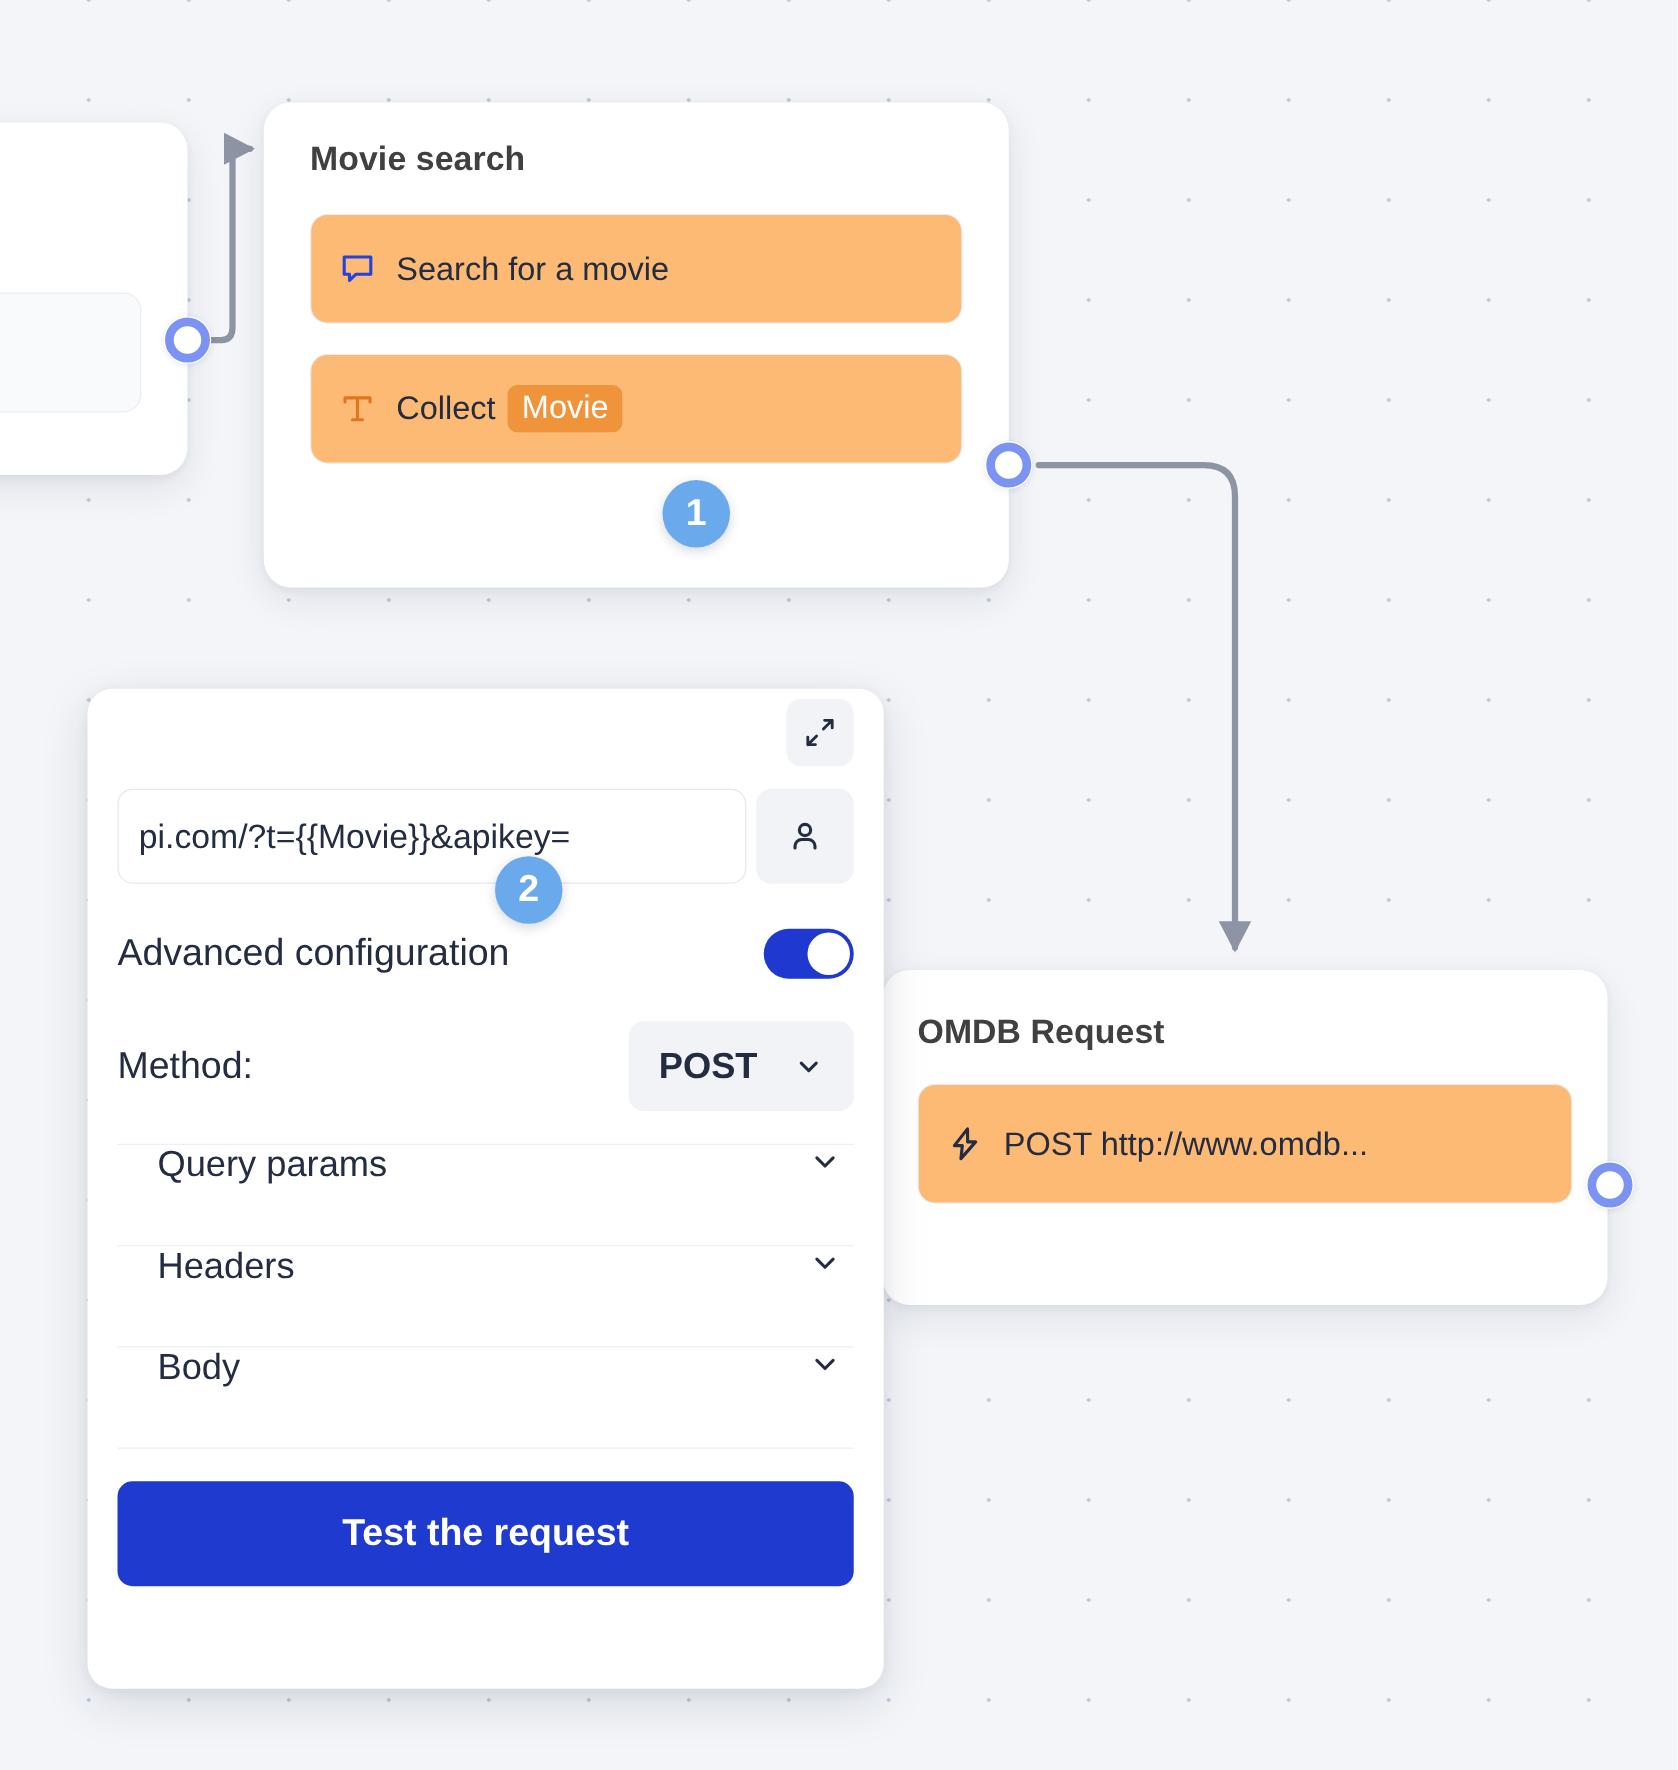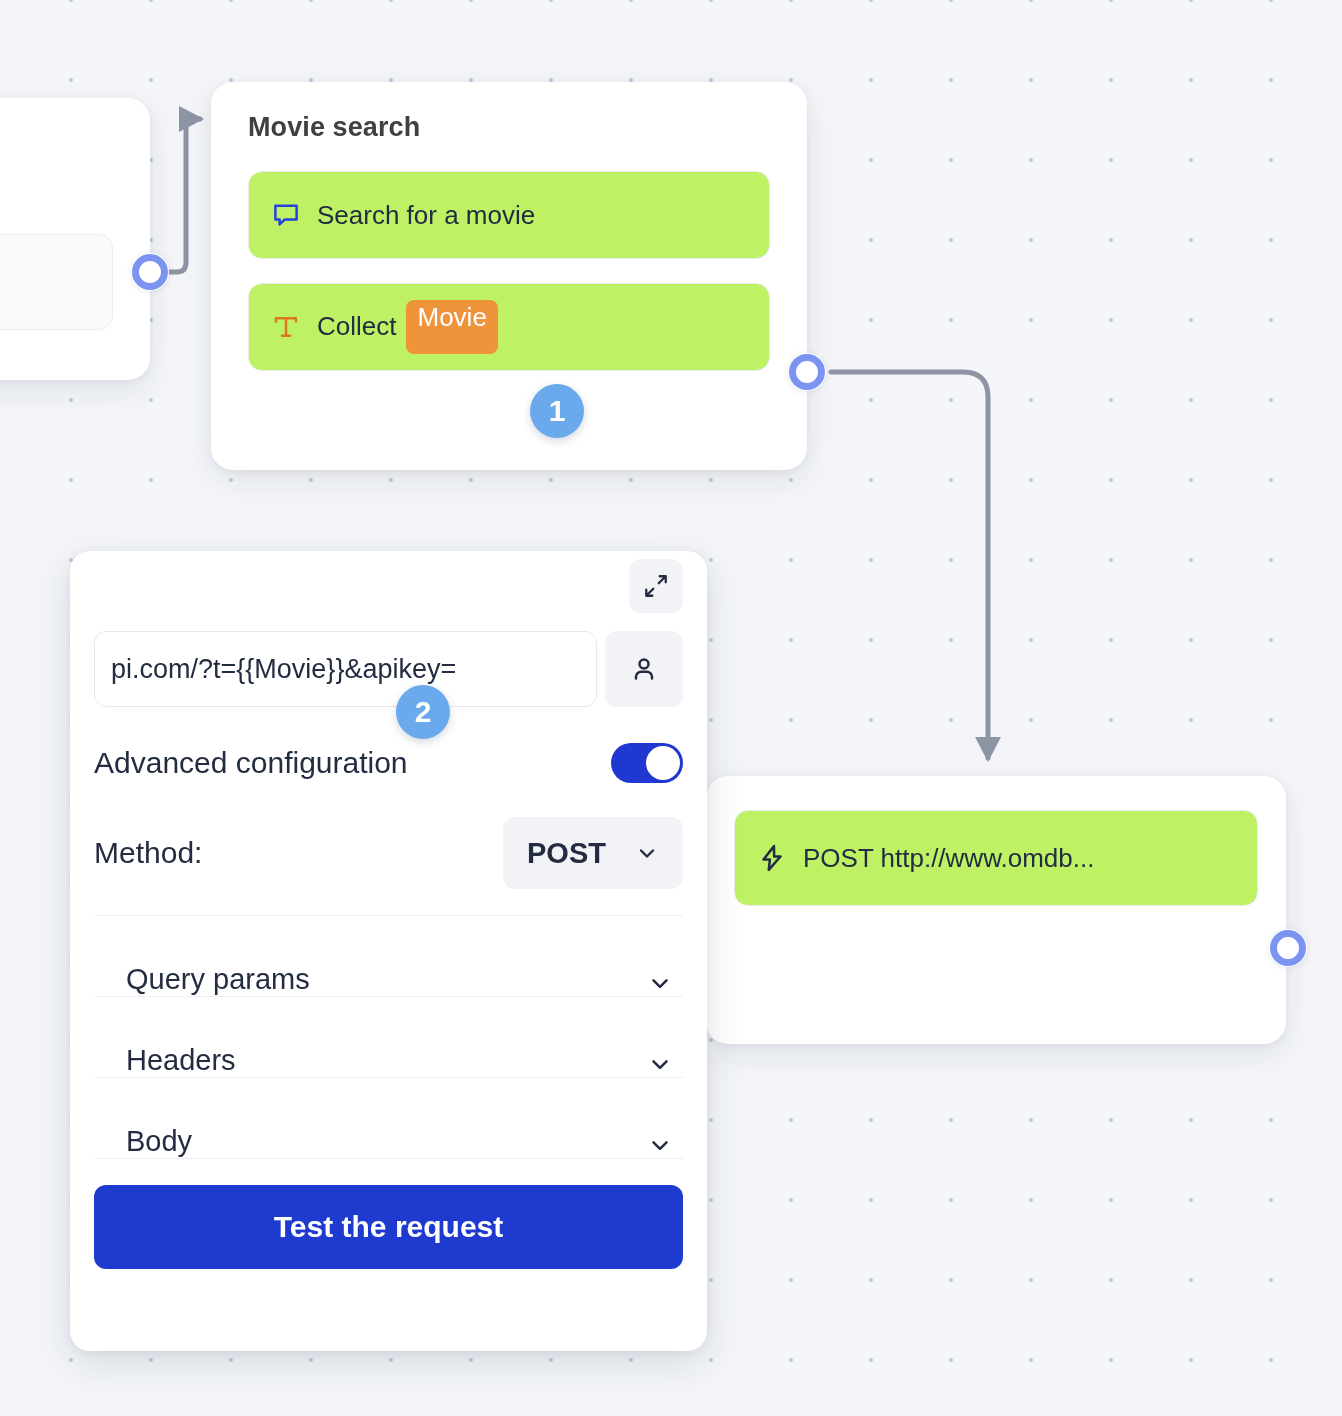--- a/index.html
+++ b/index.html
@@ -37,35 +37,35 @@
   .node-title {
     font-size: 27px;
     font-weight: 700;
     color: #404040;
     letter-spacing: .1px;
   }
   .node-row {
     display: flex;
     align-items: center;
     gap: 16px;
-    background: #bef264;
+    background: #fdba74;
     border: 1px solid #e9edf3;
     border-radius: 14px;
     height: 88px;
     padding: 0 22px;
     font-size: 26px;
     color: #232c40;
   }
   .node-row .ico { display:flex; align-items:center; justify-content:center; flex:0 0 auto; }
   .row-text { display:flex; align-items:center; gap: 10px; white-space: nowrap; overflow: hidden; }
   .var-chip {
     background: #f0943c;
     color: #ffffff;
     border-radius: 8px;
-    padding: 3px 11px 22px;
+    padding: 3px 11px 5px;
     font-size: 26px;
     line-height: 1.12;
   }
 
   
   #node-left {
     left: -140px; top: 98px;
     width: 290px; height: 282px;
     border-radius: 22px;
   }
@@ -207,21 +207,21 @@
   #method-select {
     background: #f1f3f7;
     border-radius: 12px;
     height: 72px;
     padding: 0 24px;
     display: flex; align-items: center; gap: 29px;
     font-size: 29px; font-weight: 700; color: #232c40;
     cursor: pointer;
   }
   .accordion-item {
-    display: flex; align-items: flex-end; justify-content: space-between;
+    display: flex; align-items: flex-start; justify-content: space-between;
     height: 81px;
     border-top: 1px solid #eceff4;
     padding: 0 10px 0 32px;
     cursor: pointer;
   }
   .accordion-item .acc-label { font-size: 29px; color: #232c40; }
   #accordion { margin-top: 26px; }
   #test-btn {
     display: block;
     width: 100%;
@@ -281,20 +281,21 @@
       <span class="row-text">
         <span>Collect</span>
         <span class="var-chip">Movie</span>
       </span>
     </div>
   </div>
   <div class="port" id="port-movie"></div>
   <div class="badge" id="badge-1">1</div>
 
   <div class="node" id="node-omdb">
+    <div class="node-title">OMDB Request</div>
     <div class="node-row">
       <span class="ico">
         <svg width="30" height="30" viewBox="0 0 24 24" fill="none" stroke="#232c40" stroke-width="2" stroke-linejoin="round" stroke-linecap="round">
           <path d="M13.6 2.5 L5.2 13.2 h5.1 l-0.9 8.3 L18.8 10.8 h-5.1 z"></path>
         </svg>
       </span>
       <span class="row-text">POST http://www.omdb...</span>
     </div>
   </div>
   <div class="port" id="port-omdb"></div>

